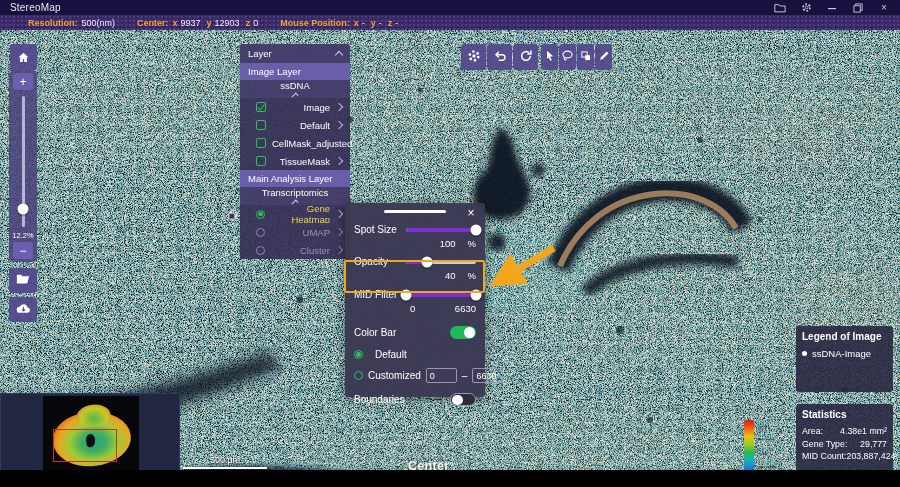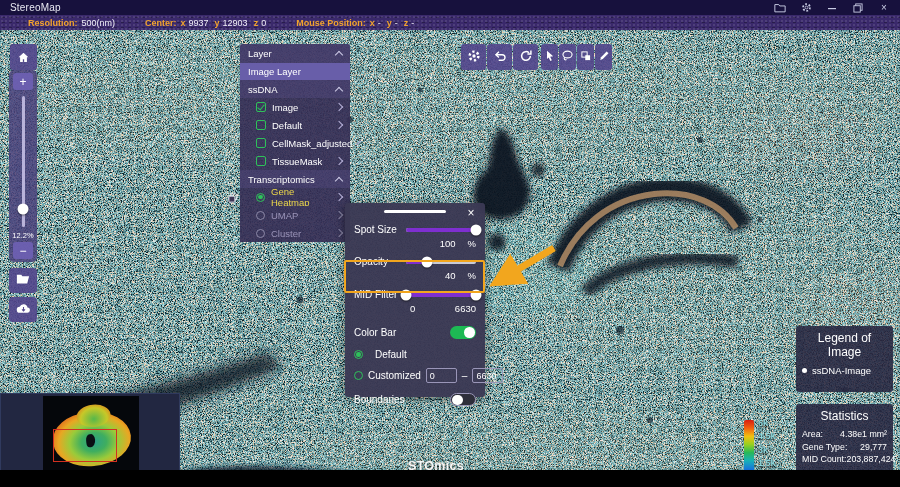--- a/index.html
+++ b/index.html
@@ -18,21 +18,21 @@
 
   
   .infobar { position:absolute; left:0; top:15px; width:900px; height:15px; background:#3a296b;
              background-image: radial-gradient(rgba(255,255,255,.10) 1px, transparent 1.2px),
                                radial-gradient(rgba(0,0,0,.30) 1px, transparent 1.2px);
              background-size:4px 4px,7px 5px;
              display:flex; align-items:center; font-size:9px; z-index:40; padding-left:28px; }
   .infobar .olbl { color:#f2a32e; font-weight:bold; margin-right:4px; }
   .infobar .val { color:#f0eef8; margin-right:6px; }
   .infobar .axis { color:#f2a32e; font-weight:bold; margin-right:3px; }
-  .infobar .seg { display:flex; align-items:center; margin-right:24px; }
+  .infobar .seg { display:flex; align-items:center; margin-right:16px; }
 
   
   .canvas { position:absolute; left:0; top:30px; width:900px; height:457px; z-index:1; }
   .canvas svg { display:block; }
 
   
   .pbtn { background:rgba(82,70,140,.92); border:none; color:#fff; border-radius:3px; cursor:pointer;
           display:flex; align-items:center; justify-content:center; }
   .select { position:absolute; height:26px; background:rgba(73,63,122,.88); border-radius:3px;
             display:flex; align-items:center; justify-content:space-between; padding:0 10px;
@@ -43,24 +43,24 @@
   .chev.right { transform:rotate(45deg); }
 
   .home-btn { position:absolute; left:10px; top:44px; width:27px; height:26px; z-index:20; }
 
   
   .layer-panel { position:absolute; left:240px; top:44px; width:110px; z-index:20; font-size:9.5px; border-radius:2px; }
   .lp-header { height:19px; background:rgba(66,58,104,.95); display:flex; align-items:center;
                justify-content:space-between; padding:0 8px; border-radius:2px 2px 0 0; cursor:pointer; }
   .lp-section { height:17px; background:#685ea9; display:flex; align-items:center; padding:0 8px; }
   .lp-group { height:18px; background:rgba(66,58,104,.95); display:flex; align-items:center;
-              justify-content:space-between; padding:0 8px; cursor:pointer; }
+              justify-content:space-between; padding:0 8px; cursor:pointer;flex-direction:column; }
   .lp-item { position:relative; height:18px; background:rgba(54,47,86,.92); display:flex; align-items:center;
              padding:0 8px 0 16px; gap:6px; cursor:pointer; }
-  .lp-item .grow { flex:1; }
+  .lp-item .grow { flex:1;text-align:right; }
   .cb { width:10px; height:10px; border:1.5px solid #2ec15a; border-radius:2px; position:relative; flex:none; }
   .cb.checked::after { content:''; position:absolute; left:2px; top:0px; width:3px; height:6px;
                        border-right:1.6px solid #2ec15a; border-bottom:1.6px solid #2ec15a; transform:rotate(40deg); }
   .radio { width:9px; height:9px; border:1.3px solid #2ec15a; border-radius:50%; flex:none; }
   .radio.sel::after { content:''; display:block; width:4.5px; height:4.5px; margin:1.1px; background:#2ec15a; border-radius:50%; }
   .radio.dim { border-color:#8d89a8; }
   .lp-item.active { color:#ecd84b; }
   .lp-item.dim { color:#9a94b8; }
   .lp-item .chev.right { border-color:#b9b3da; }
   .lp-item.dim .chev.right { border-color:#8d89a8; }
@@ -113,21 +113,21 @@
              color:#fff; font-size:9px; padding:0 3px; font-family:"Liberation Sans",sans-serif; }
 
   
   .hl-box { position:absolute; left:344px; top:260px; width:141px; height:33px; border:2.5px solid #f2a61e;
             border-radius:2px; z-index:30; pointer-events:none; }
   .annot-arrow { position:absolute; left:484px; top:236px; z-index:30; pointer-events:none; }
 
   
   .rpanel { position:absolute; left:796px; width:97px; background:rgba(39,37,64,.88); border-radius:3px;
             z-index:20; padding:5px 6px 7px; }
-  .rpanel .ptitle { text-align:center; font-size:12px; font-weight:normal; margin-bottom:6px; }
+  .rpanel .ptitle { font-size:10px; font-weight:bold; margin-bottom:6px; }
   .legend { top:326px; height:66px; }
   .legend .litem { display:flex; align-items:center; gap:5px; font-size:9.5px; }
   .dot { width:5px; height:5px; background:#fff; border-radius:50%; flex:none; }
   .stats { top:404px; height:73px; }
   .stat-row { display:flex; justify-content:space-between; font-size:8.8px; margin-top:2.5px; white-space:nowrap; }
 
   
   .cbar { position:absolute; left:744px; top:420px; width:10px; height:57px; border-radius:2px; z-index:18;
           background:linear-gradient(180deg,#d81e10,#f06010,#f0c010,#98d020,#28b858,#18b0b8,#1878d8,#1030b0); }
   .cbar-labels { position:absolute; left:758px; top:418px; height:50px; display:flex; flex-direction:column;
@@ -323,20 +323,23 @@
     <div class="lp-item">
       <span class="cb"></span>
       <span class="grow">CellMask_adjusted</span>
       <span class="chev right"></span>
     </div>
     <div class="lp-item">
       <span class="cb"></span>
       <span class="grow">TissueMask</span>
       <span class="chev right"></span>
     </div>
+    <div class="lp-section">
+      <span>Main Analysis Layer</span>
+    </div>
     <div class="lp-group">
       <span>Transcriptomics</span>
       <span class="chev up"></span>
     </div>
     <div class="lp-item active">
       <span class="layers-float">
         <svg width="12" height="12" viewBox="0 0 16 16">
             <rect x="5" y="2.5" width="8" height="8" rx="1" fill="none" stroke="#e8e8f2" stroke-width="1.3"></rect>
             <rect x="2.5" y="5.5" width="8" height="8" rx="1" fill="#3c3655" stroke="#e8e8f2" stroke-width="1.3"></rect>
           </svg>
@@ -565,16 +568,21 @@
   </div>
 
   <div class="minimap">
     <div class="mm-view">
       <div class="brain"></div>
       <div class="mm-rect"></div>
     </div>
     <div class="mm-handle"></div>
   </div>
 
-
-  <div class="watermark">STOmics</div>
+  <div class="scalebar">
+    <div>500 μm</div>
+    <div class="scaleline"></div>
+    <div>bin50</div>
+  </div>
+
+  <div class="watermark">Center</div>
 
 </div>
 
 </body></html>

